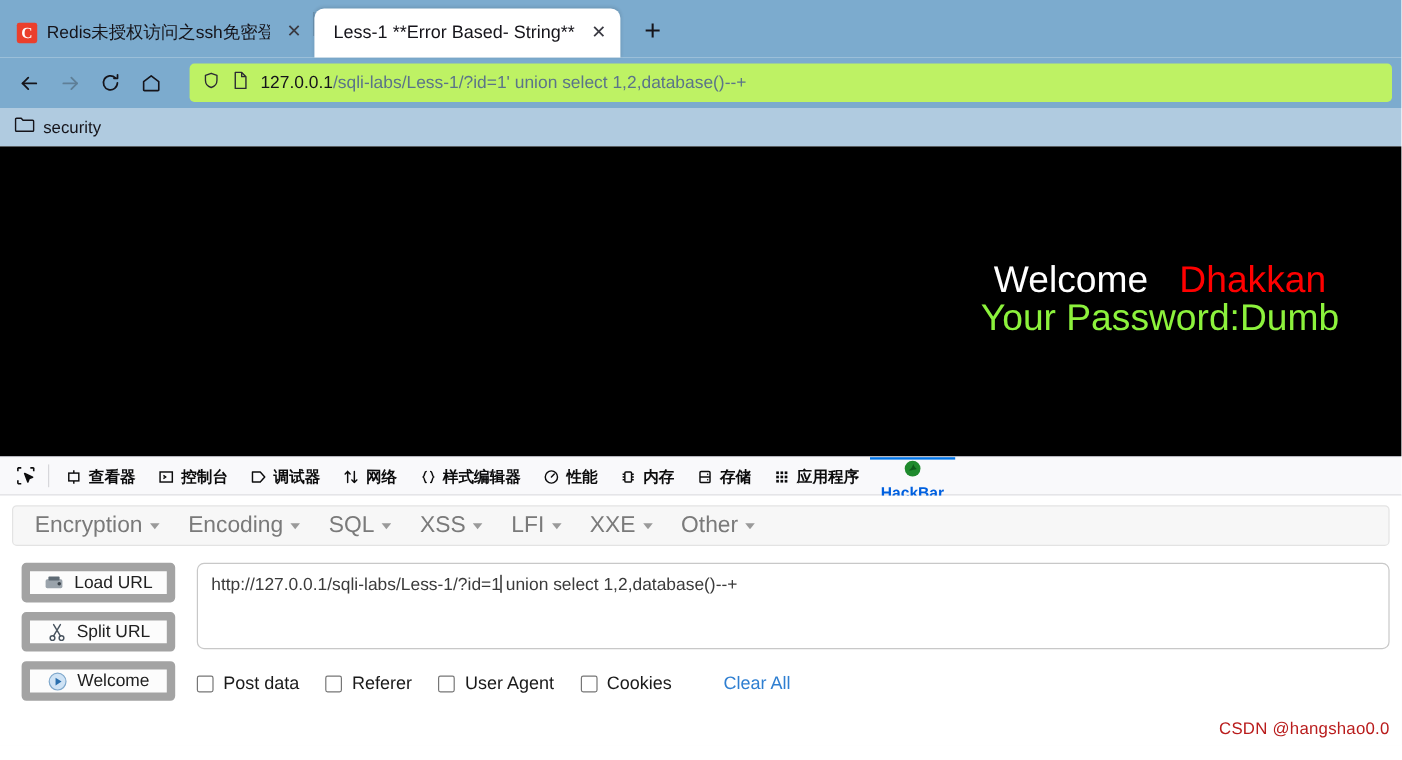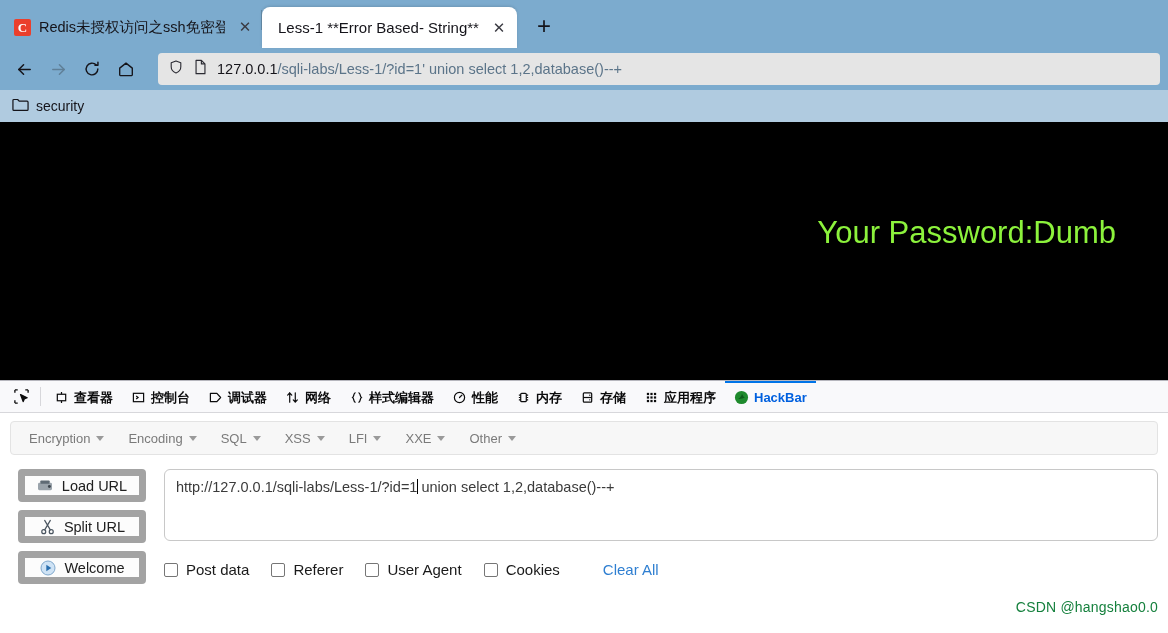--- a/index.html
+++ b/index.html
@@ -104,21 +104,21 @@
     border-radius: 4px;
     color: #15141a;
   }
   .navbtn.disabled { color: #5f7f97; }
   .navbtn.sp { margin-right: 6px; }
 
   .urlbar {
     flex: 1 1 auto;
     height: 32px;
     margin-left: 8px;
-    background: #e5e5e5;
+    background: #bef264;
     border-radius: 4px;
     display: flex;
     align-items: center;
     padding: 0 10px;
     gap: 9px;
     overflow: hidden;
   }
   .urltext {
     font-size: 14.5px;
     color: #5b7489;
@@ -195,20 +195,21 @@
     padding: 0 9px;
     font-size: 13px;
     color: #0c0c0d;
     border-top: 2px solid transparent;
     white-space: nowrap;
     font-weight: bold;
   }
   .dt-tab.active {
     color: #0060df;
     border-top-color: #0074e8;
+    flex-direction: column;
   }
   .dt-tab .ic {
     display: flex; align-items: center; justify-content: center;
     width: 15px; height: 15px;
   }
 
   .hackbar {
     flex: 1 1 auto;
     background: #ffffff;
     padding: 8px 10px 0 10px;
@@ -217,21 +218,21 @@
   .hb-menubar {
     background: #f7f7f7;
     border: 1px solid #e3e3e3;
     border-radius: 4px;
     height: 34px;
     display: flex;
     align-items: center;
     padding: 0 6px;
   }
   .hb-menu {
-    font-size: 13px;
+    font-size: 19px;
     color: #7a7a7a;
     padding: 0 12px;
     display: flex;
     align-items: center;
     gap: 6px;
   }
   .caret {
     width: 0; height: 0;
     border-left: 4px solid transparent;
     border-right: 4px solid transparent;
@@ -313,21 +314,21 @@
     color: #2f7fd1;
     font-size: 15px;
     margin-left: 21px;
   }
 
   .watermark {
     position: absolute;
     right: 10px;
     bottom: 6px;
     font-size: 14px;
-    color: #15803d;
+    color: #b91c1c;
     letter-spacing: .2px;
   }
 </style>
 </head>
 <body>
 
 <div class="browser">
 
   <div class="tabstrip">
 
@@ -394,20 +395,23 @@
         <svg width="17" height="15" viewBox="0 0 18 15" fill="none" stroke="#15141a" stroke-width="1.3" stroke-linejoin="round">
             <path d="M1 3.2a1 1 0 0 1 1-1h4l1.6 1.8H16a1 1 0 0 1 1 1v7.8a1 1 0 0 1-1 1H2a1 1 0 0 1-1-1z"></path>
           </svg>
       </span>
       <span class="bm-label">security</span>
     </div>
   </div>
 
   <div class="viewport">
     <div class="page-inner">
+      <div class="line1">
+        <span class="welcome">Welcome</span><span class="dhakkan">Dhakkan</span>
+      </div>
       <div class="line3">Your Password:Dumb</div>
     </div>
   </div>
 
   <div class="devtools">
 
     <div class="dt-tabs">
       <div class="dt-picker">
         <svg width="17" height="17" viewBox="0 0 18 18" fill="none" stroke="#0c0c0d" stroke-width="1.4" stroke-linejoin="round">
             <path d="M2 2h3M2 2v3M16 2h-3M16 2v3M2 16h3M2 16v-3"></path>

